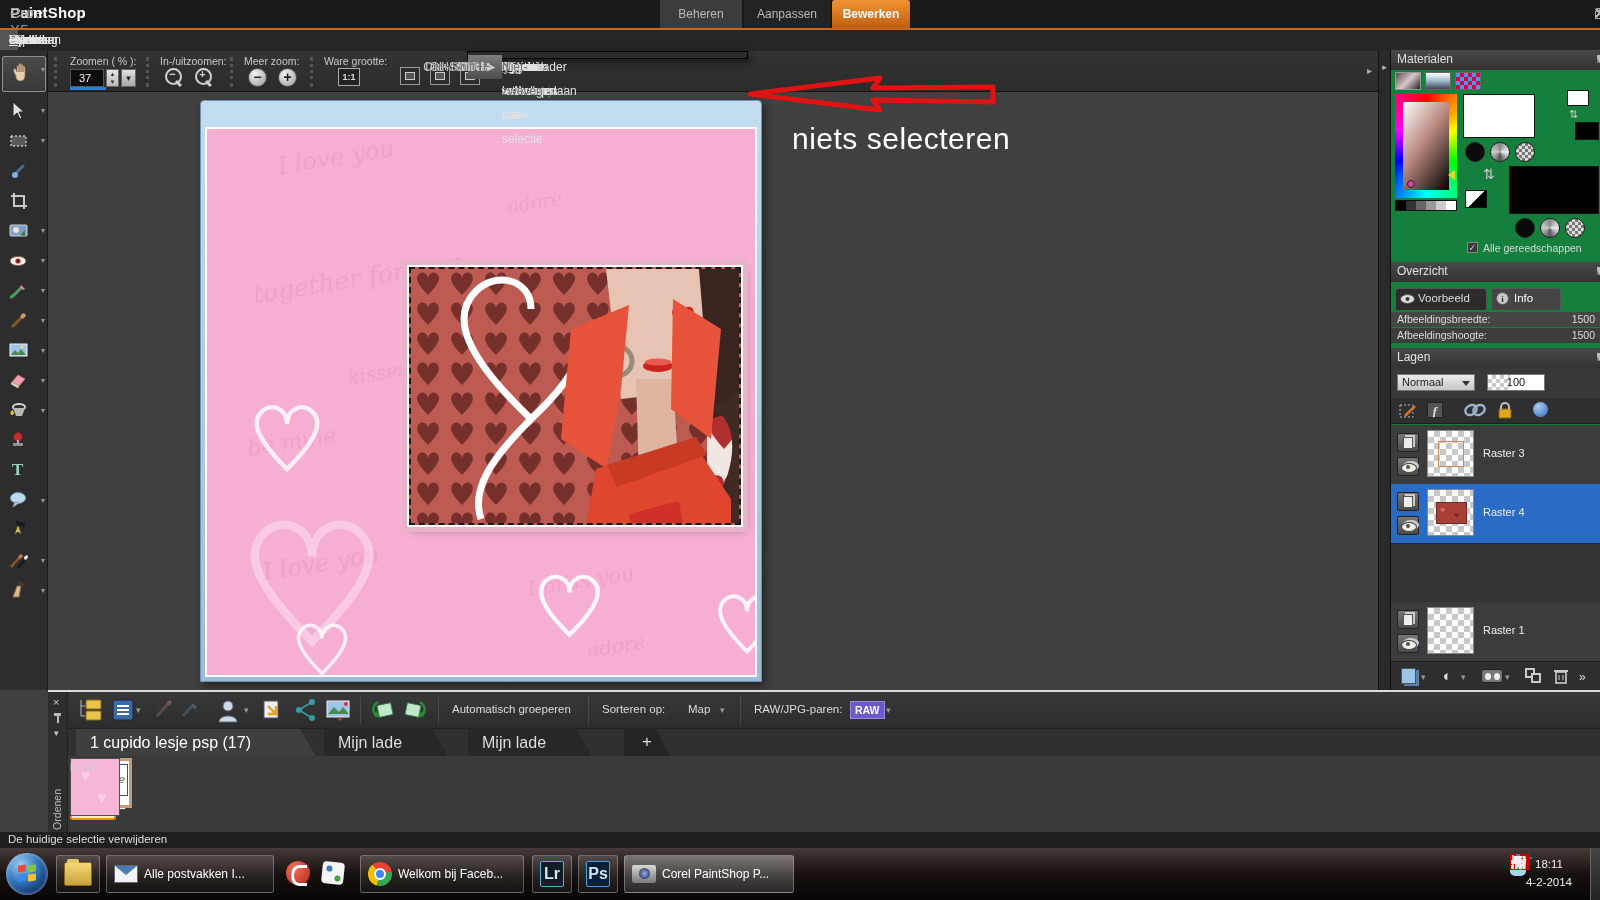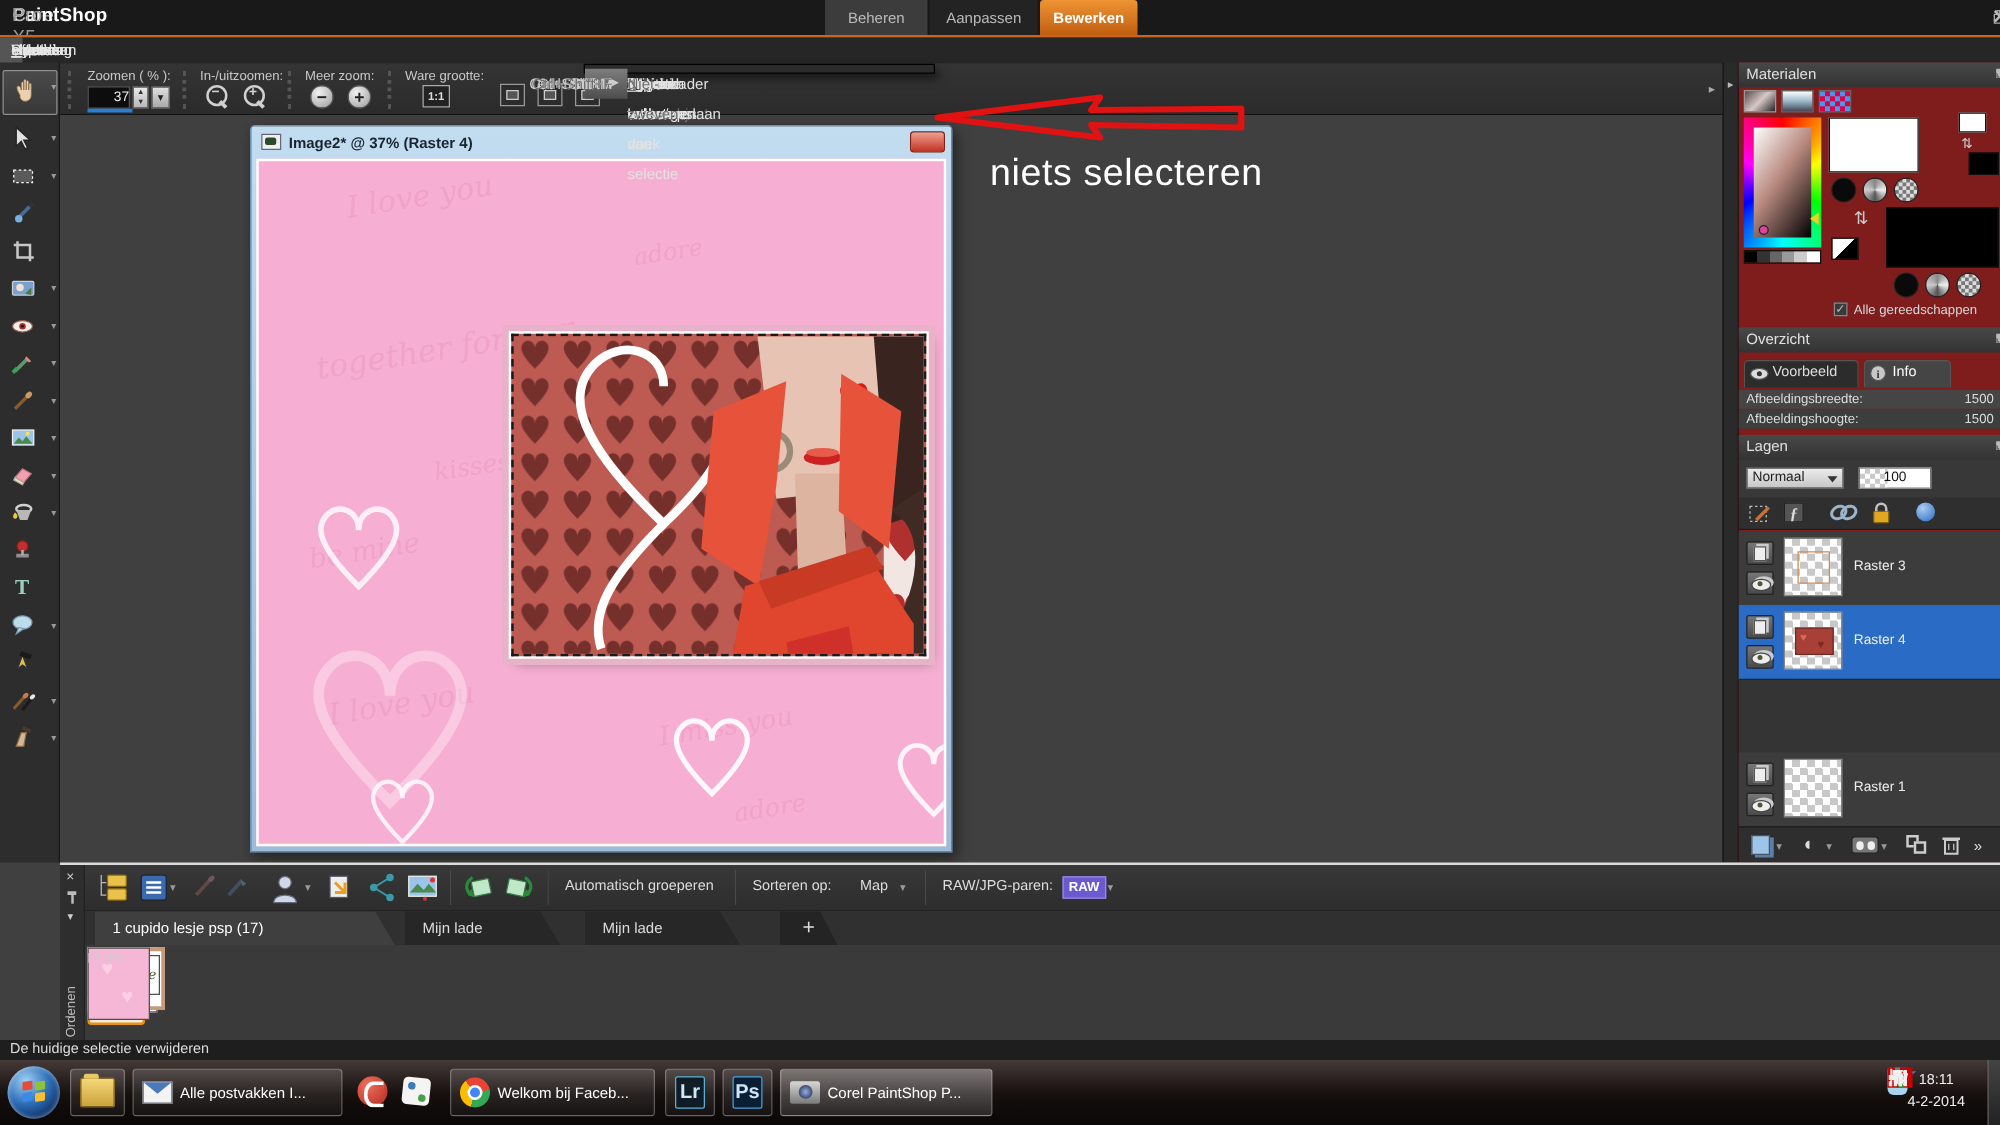--- a/index.html
+++ b/index.html
@@ -30,21 +30,21 @@
   
   .menubar{left:0;top:30px;width:1600px;height:21px;background:#262626;display:flex;position:absolute;}
   .mb{position:relative;height:21px;line-height:20px;padding:0 9px;font-size:12px;color:#e6e6e6;white-space:nowrap;}
   .mb.active{background:#555;}
   .mb u{text-decoration:underline;}
 
   
   .optbar{left:48px;top:51px;width:1330px;height:41px;background:linear-gradient(#343434,#2b2b2b);border-bottom:1px solid #141414;}
   .grp-label{top:4px;font-size:10.5px;color:#c8c8c8;white-space:nowrap;}
   .dots{top:6px;width:3px;height:30px;border-left:3px dotted #555;}
-  .zoombox{left:22px;top:18px;width:34px;height:18px;background:#0d0d0d;border:1px solid #555;color:#eee;font-size:11px;line-height:16px;padding-left:20px;}
+  .zoombox{left:22px;top:18px;width:34px;height:18px;background:#0d0d0d;border:1px solid #555;color:#eee;font-size:11px;line-height:16px;padding-left:8px;}
   .zoombar{left:22px;top:36px;width:36px;height:3px;background:#2a7fd4;}
   .spinner{left:58px;top:18px;width:13px;height:18px;background:linear-gradient(#e8e8e8,#b8b8b8);border:1px solid #666;color:#333;font-size:6px;text-align:center;line-height:8px;}
   .dropbtn{left:73px;top:18px;width:15px;height:18px;background:linear-gradient(#e0e0e0,#a8a8a8);border:1px solid #666;color:#222;font-size:9px;text-align:center;line-height:17px;}
   .mag{top:16px;width:20px;height:20px;}
   .mag::before{content:"";position:absolute;left:1px;top:1px;width:13px;height:13px;border:2px solid #d0d0d0;border-radius:50%;}
   .mag::after{content:"";position:absolute;left:13px;top:13px;width:7px;height:2.5px;background:#d0d0d0;transform:rotate(45deg);transform-origin:0 0;}
   .mag span{position:absolute;left:4px;top:2px;width:9px;text-align:center;font-size:11px;font-weight:bold;color:#d0d0d0;line-height:11px;}
   .cbtn{top:17px;width:19px;height:19px;border-radius:50%;background:radial-gradient(circle at 35% 30%,#f2f2f2,#9a9a9a);border:1px solid #555;color:#222;font-size:14px;font-weight:bold;text-align:center;line-height:17px;}
   .onebox{top:17px;width:22px;height:18px;border:1px solid #aaa;background:#222;color:#ddd;font-size:9px;font-weight:bold;text-align:center;line-height:16px;}
   .fit{top:16px;width:20px;height:18px;border:1px solid #999;background:#2c2c2c;}
@@ -84,21 +84,21 @@
   .mi .sc{position:absolute;right:12px;top:0;color:#cfcfcf;}
   .mi .sub{position:absolute;right:7px;top:0;font-size:10px;color:#ccc;}
   .mi.hl{background:linear-gradient(#7d7d7d,#4e4e4e);color:#fff;}
   .mi.dis,.mi.dis .sc{color:#6e6e6e;}
   .msep{position:relative;height:1px;background:#4c4c4c;margin:4px 10px;}
 
   
   .redarrow{left:742px;top:70px;width:256px;height:46px;position:absolute;pointer-events:none;}
 
   
-  .rpanels{left:1390px;top:50px;width:210px;height:640px;background:#7f1d1d;border-left:1px solid #101010;padding-left:42px;}
+  .rpanels{left:1390px;top:50px;width:210px;height:640px;background:#15803d;border-left:1px solid #101010;padding-left:42px;}
   .phead{left:0;width:210px;height:20px;background:linear-gradient(#484848,#333);font-size:12px;color:#e0e0e0;padding:2px 6px;}
   .phicons{position:absolute;right:4px;top:4px;display:flex;gap:7px;color:#bbb;font-size:10px;}
   .phicons span{position:relative;line-height:12px;}
   .pin{width:7px;height:12px;}
   .pin::before{content:"";position:absolute;left:0;top:1px;width:7px;height:3px;background:#bbb;}
   .pin::after{content:"";position:absolute;left:3px;top:4px;width:2px;height:7px;background:#bbb;}
 
   .mat-tab{top:22px;width:26px;height:18px;border:1px solid #666;}
   .picker{left:4px;top:44px;width:62px;height:104px;background:conic-gradient(#f00,#ff0,#0f0,#0ff,#00f,#f0f,#f00);padding:8px;}
   .picker-in{position:absolute;left:8px;top:8px;right:8px;bottom:8px;background:linear-gradient(125deg,#fff 0%,#b98a80 45%,#000 100%);}
@@ -139,21 +139,21 @@
   .orgstrip{left:0;top:0;width:20px;height:142px;background:#2e2e2e;border-right:1px solid #222;color:#ccc;}
   .orgstrip .x{left:5px;top:4px;font-size:11px;}
   .orgstrip .d{left:6px;top:36px;font-size:9px;}
   .ordlbl{left:3px;bottom:4px;font-size:10.5px;color:#bbb;writing-mode:vertical-rl;transform:rotate(180deg);}
   .orgbar{left:20px;top:0;width:1532px;height:37px;background:linear-gradient(#383838,#2d2d2d);border-bottom:1px solid #222;}
   .obtxt{font-size:11.5px;color:#ddd;white-space:nowrap;}
   .vsep{top:4px;width:1px;height:28px;background:#1d1d1d;border-right:1px solid #4a4a4a;}
   .rawbadge{background:#6a5acd;color:#fff;font-weight:bold;font-size:10.5px;padding:2px 4px;border:1px solid #9a8ae0;}
   .oicon{top:6px;}
   .orgtabs{left:20px;top:37px;width:1532px;height:27px;background:#303030;}
-  .otab2{top:0;height:27px;line-height:27px;font-size:12px;color:#ddd;background:#272727;padding:0 24px 0 14px;clip-path:polygon(0 0,calc(100% - 16px) 0,100% 100%,0 100%);}
+  .otab2{top:0;height:27px;line-height:27px;font-size:16px;color:#ddd;background:#272727;padding:0 24px 0 14px;clip-path:polygon(0 0,calc(100% - 16px) 0,100% 100%,0 100%);}
   .otab2.active{background:#3f3f3f;color:#fff;}
   .addtab{top:0;width:46px;height:27px;background:#242424;color:#ddd;font-size:17px;text-align:center;line-height:26px;clip-path:polygon(0 0,calc(100% - 14px) 0,100% 100%,0 100%);}
   .thumbs{left:22px;top:64px;width:1528px;height:78px;display:flex;align-items:flex-start;gap:6px;position:absolute;}
   .th{position:relative;width:62px;flex:0 0 auto;text-align:center;}
   .timg{position:relative;margin:2px auto 0;width:60px;height:44px;border:1px solid #4f4f4f;background:#262626;overflow:hidden;}
   .timg::before,.timg::after{content:"";position:absolute;}
   .t-dark .timg{background:linear-gradient(#343434,#1d1d1d);}
   .t-dark .timg::before{left:6px;top:8px;width:40px;height:22px;background:#101010;border:1px solid #555;}
   .t-light .timg::before{left:7px;top:7px;width:26px;height:28px;background:#e6e6e6;}
   .t-light .timg::after{right:6px;top:7px;width:14px;height:28px;background:#3a3a3a;border:1px solid #666;}
@@ -437,25 +437,20 @@
           <rect x="10" y="2" width="7" height="3" fill="#4a3a2a" transform="rotate(25 13 3)"></rect>
         </svg>
       <span class="caret">▾</span>
     </div>
   </div>
 
   <div class="canvas">
     <div class="note">niets selecteren</div>
 
     <div class="imgwin">
-      <div class="imgtb">
-        <span class="ticon"></span>
-        <span class="ttitle">Image2* @ 37% (Raster 4)</span>
-        <span class="imgclose"></span>
-      </div>
       <div class="imgcontent">
         <span class="wword" style="left:70px;top:14px;font-size:24px;transform:rotate(-9deg)">I love you</span>
         <span class="wword" style="left:300px;top:62px;font-size:19px;transform:rotate(-9deg)">adore</span>
         <span class="wword" style="left:45px;top:135px;font-size:25px;transform:rotate(-9deg)">together forever</span>
         <span class="wword" style="left:140px;top:232px;font-size:20px;transform:rotate(-9deg)">kisses</span>
         <span class="wword" style="left:40px;top:300px;font-size:22px;transform:rotate(-9deg)">be mine</span>
         <span class="wword" style="left:55px;top:420px;font-size:24px;transform:rotate(-9deg)">I love you</span>
         <span class="wword" style="left:320px;top:440px;font-size:21px;transform:rotate(-9deg)">I miss you</span>
         <span class="wword" style="left:380px;top:505px;font-size:20px;transform:rotate(-9deg)">adore</span>
 

